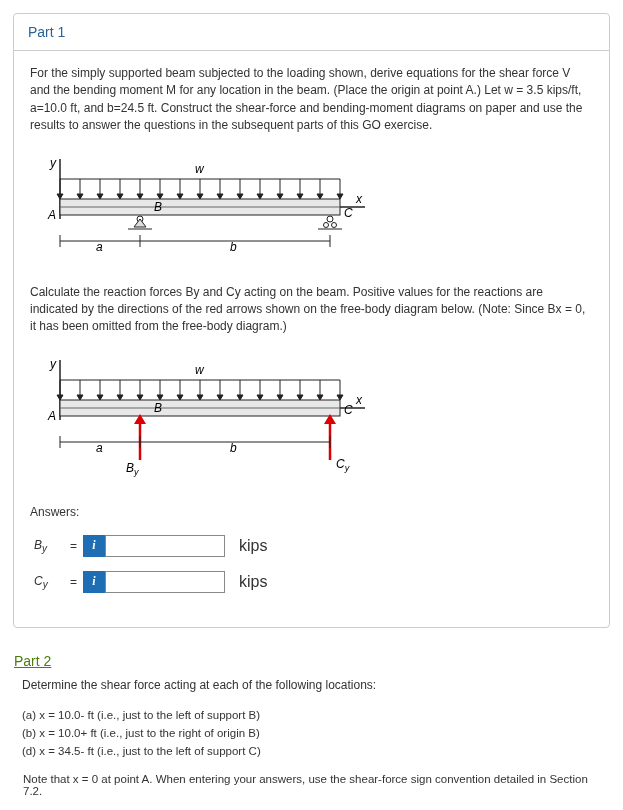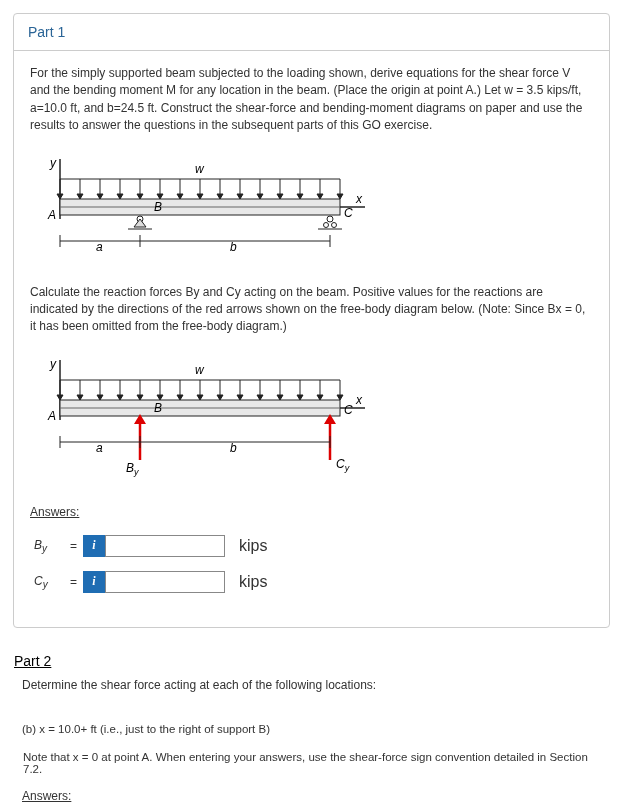--- a/index.html
+++ b/index.html
@@ -29,21 +29,20 @@
     line-height: 1.45;
     font-size: 12px;
     margin-bottom: 14px;
   }
   .diagram-wrap {
     margin: 10px 0 22px 0;
   }
   .answers-label {
     font-size: 12px;
     margin: 14px 0 16px 0;
-    text-decoration: underline;
   }
   .ans-row {
     display: flex;
     align-items: center;
     margin-bottom: 14px;
     padding-left: 4px;
   }
   .ans-lhs {
     width: 34px;
     font-style: italic;
@@ -71,21 +70,21 @@
     width: 120px;
     border: 1px solid #888;
     padding: 0 4px;
     font-size: 12px;
   }
   .unit {
     margin-left: 14px;
     font-size: 16px;
   }
   .part2-link {
-    color: #000000;
+    color: #4d7c0f;
     text-decoration: underline;
     font-size: 14px;
     padding: 12px 14px 4px 14px;
     display: block;
   }
   .p2-body {
     padding: 4px 22px 20px 22px;
   }
   .loc-list {
     font-size: 11.5px;
@@ -259,23 +258,25 @@
       <span class="unit">kips</span>
     </div>
 
   </div>
 </div>
 
 <a class="part2-link">Part 2</a>
 
 <div class="p2-body">
 
-  <div class="paragraph" style="margin-bottom:27px">Determine the shear force acting at each of the following locations:</div>
+  <div class="paragraph" style="margin-bottom:13px">Determine the shear force acting at each of the following locations:</div>
 
   <div class="loc-list">
-    <div>(b) x = 10.0+ ft (i.e., just to the right of support B)</div>
+    <div>(a) x = 10.0- ft (i.e., just to the left of support B)</div>
+    <div>(b) x = 10.0+ ft (i.e., just to the right of origin B)</div>
+    <div>(d) x = 34.5- ft (i.e., just to the left of support C)</div>
   </div>
 
   <div class="note">Note that x = 0 at point A. When entering your answers, use the shear-force sign convention detailed in Section 7.2.</div>
 
   <div class="answers-label">Answers:</div>
 
 </div>
 
 </body></html>

